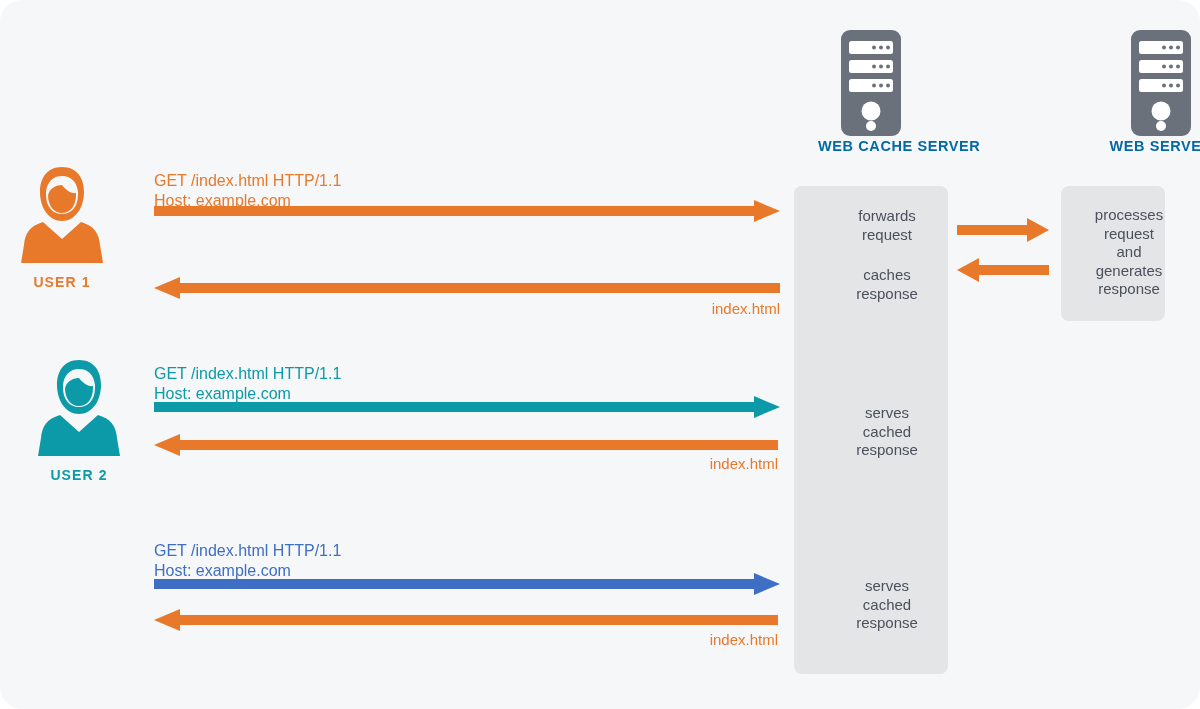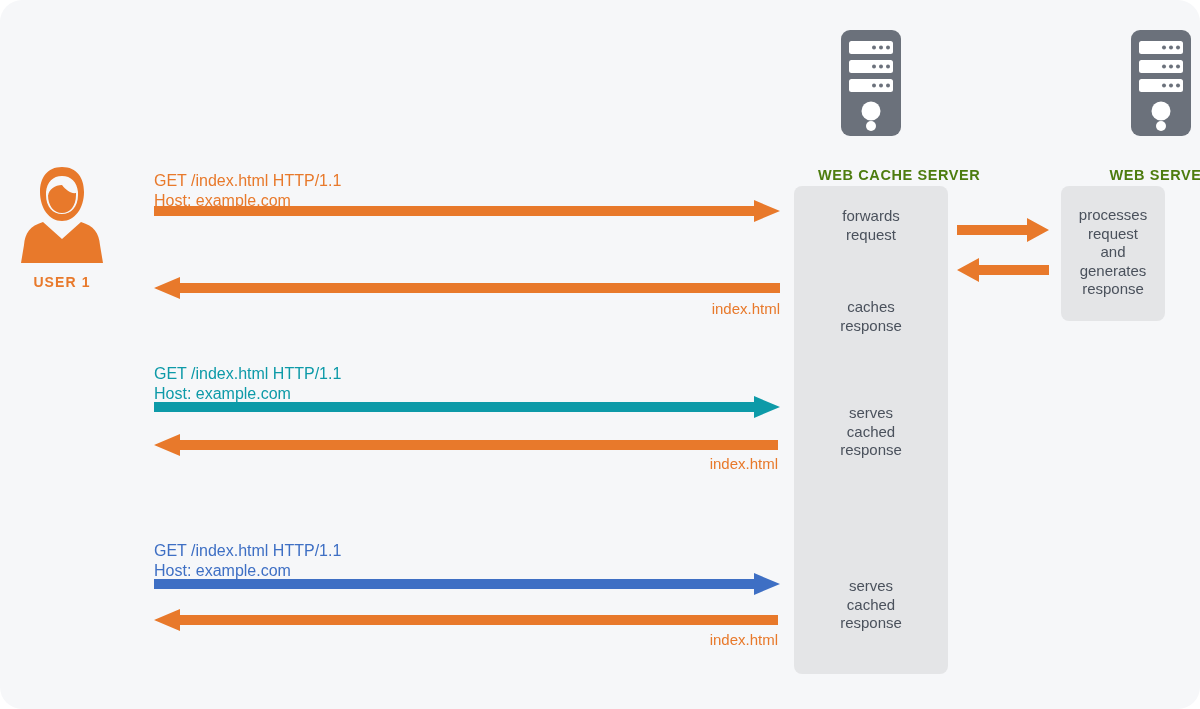--- a/index.html
+++ b/index.html
@@ -27,37 +27,37 @@
   .server-block {
     position: absolute;
     text-align: center;
   }
   .server-icon {
     width: 66px;
     height: 110px;
     margin: 0 auto;
   }
   .server-caption {
-    margin-top: 29px;
+    margin-top: 0;
     font-size: 14.5px;
     font-weight: bold;
     letter-spacing: 0.6px;
-    color: #4d7c0f;
+    color: #0369a1;
     white-space: nowrap;
   }
 
   
   .panel {
     position: absolute;
     background: #e4e5e7;
     border-radius: 8px;
   }
   .panel-text {
     position: absolute;
-    left: 0;
+    left: 16px;
     width: 100%;
     text-align: center;
     font-size: 15px;
     line-height: 18.5px;
     color: #4a515c;
     white-space: pre-line;
   }
 
   
   .user-block {
@@ -147,21 +147,21 @@
         <circle cx="33" cy="83" r="9.5" fill="#ffffff"></circle>
         <circle cx="33" cy="98" r="5" fill="#ffffff"></circle>
       </svg>
     </div>
     <div class="server-caption">WEB SERVER</div>
   </div>
 
   <div class="panel" style="left:794px; top:186px; width:154px; height:488px;">
     <div class="panel-text" style="top:21px;">forwards
 request</div>
-    <div class="panel-text" style="top:80px;margin-top:32px;">caches
+    <div class="panel-text" style="top:80px;">caches
 response</div>
     <div class="panel-text" style="top:218px;">serves
 cached
 response</div>
     <div class="panel-text" style="top:391px;">serves
 cached
 response</div>
   </div>
 
   <div class="panel" style="left:1061px; top:186px; width:104px; height:135px;">
@@ -208,20 +208,34 @@
   </div>
 
   <div class="arrow" style="left:154px; top:277px;">
     <svg width="626" height="22" viewBox="0 0 626 22" aria-hidden="true">
       <path d="M626 6 L26 6 L26 0 L0 11 L26 22 L26 16 L626 16 Z" fill="#e8792b"></path>
     </svg>
   </div>
 
   <div class="resp-label" style="left:600px; top:300px; width:180px;">index.html</div>
 
+  <div class="user-block" style="left:25px; top:358px;">
+    <div class="user-icon">
+      <svg viewBox="0 0 82 98" width="82" height="98" aria-hidden="true">
+        <path d="M41 2 C26 2 19 13 19 27 C19 43 28 56 41 56 C54 56 63 43 63 27 C63 13 56 2 41 2 Z
+                 M41 11 C50 11 56 17 57 27 L57 30 C57 42 50 49 41 49 C32 49 25 42 25 30 L25 27
+                 C26 17 32 11 41 11 Z" fill="#0d9aa8"></path>
+        <path d="M41 20 C34 20 28 24 27 31 L27 30 C27 41 33 48 41 48 C49 48 55 41 55 30
+                 L55 28 C50 29 45 25 41 20 Z" fill="#0d9aa8"></path>
+        <path d="M22 57 C9 61 4 68 3 80 L0 98 L82 98 L79 80 C78 68 73 61 60 57
+                 L41 74 Z" fill="#0d9aa8"></path>
+      </svg>
+    </div>
+    <div class="user-label" style="color:#0d9aa8;">USER 2</div>
+  </div>
 
   <div class="req-text" style="left:154px; top:364px; color:#0d9aa8;">GET /index.html HTTP/1.1
 Host: example.com</div>
 
   <div class="arrow" style="left:154px; top:396px;">
     <svg width="626" height="22" viewBox="0 0 626 22" aria-hidden="true">
       <path d="M0 6 L600 6 L600 0 L626 11 L600 22 L600 16 L0 16 Z" fill="#0d9aa8"></path>
     </svg>
   </div>
 

